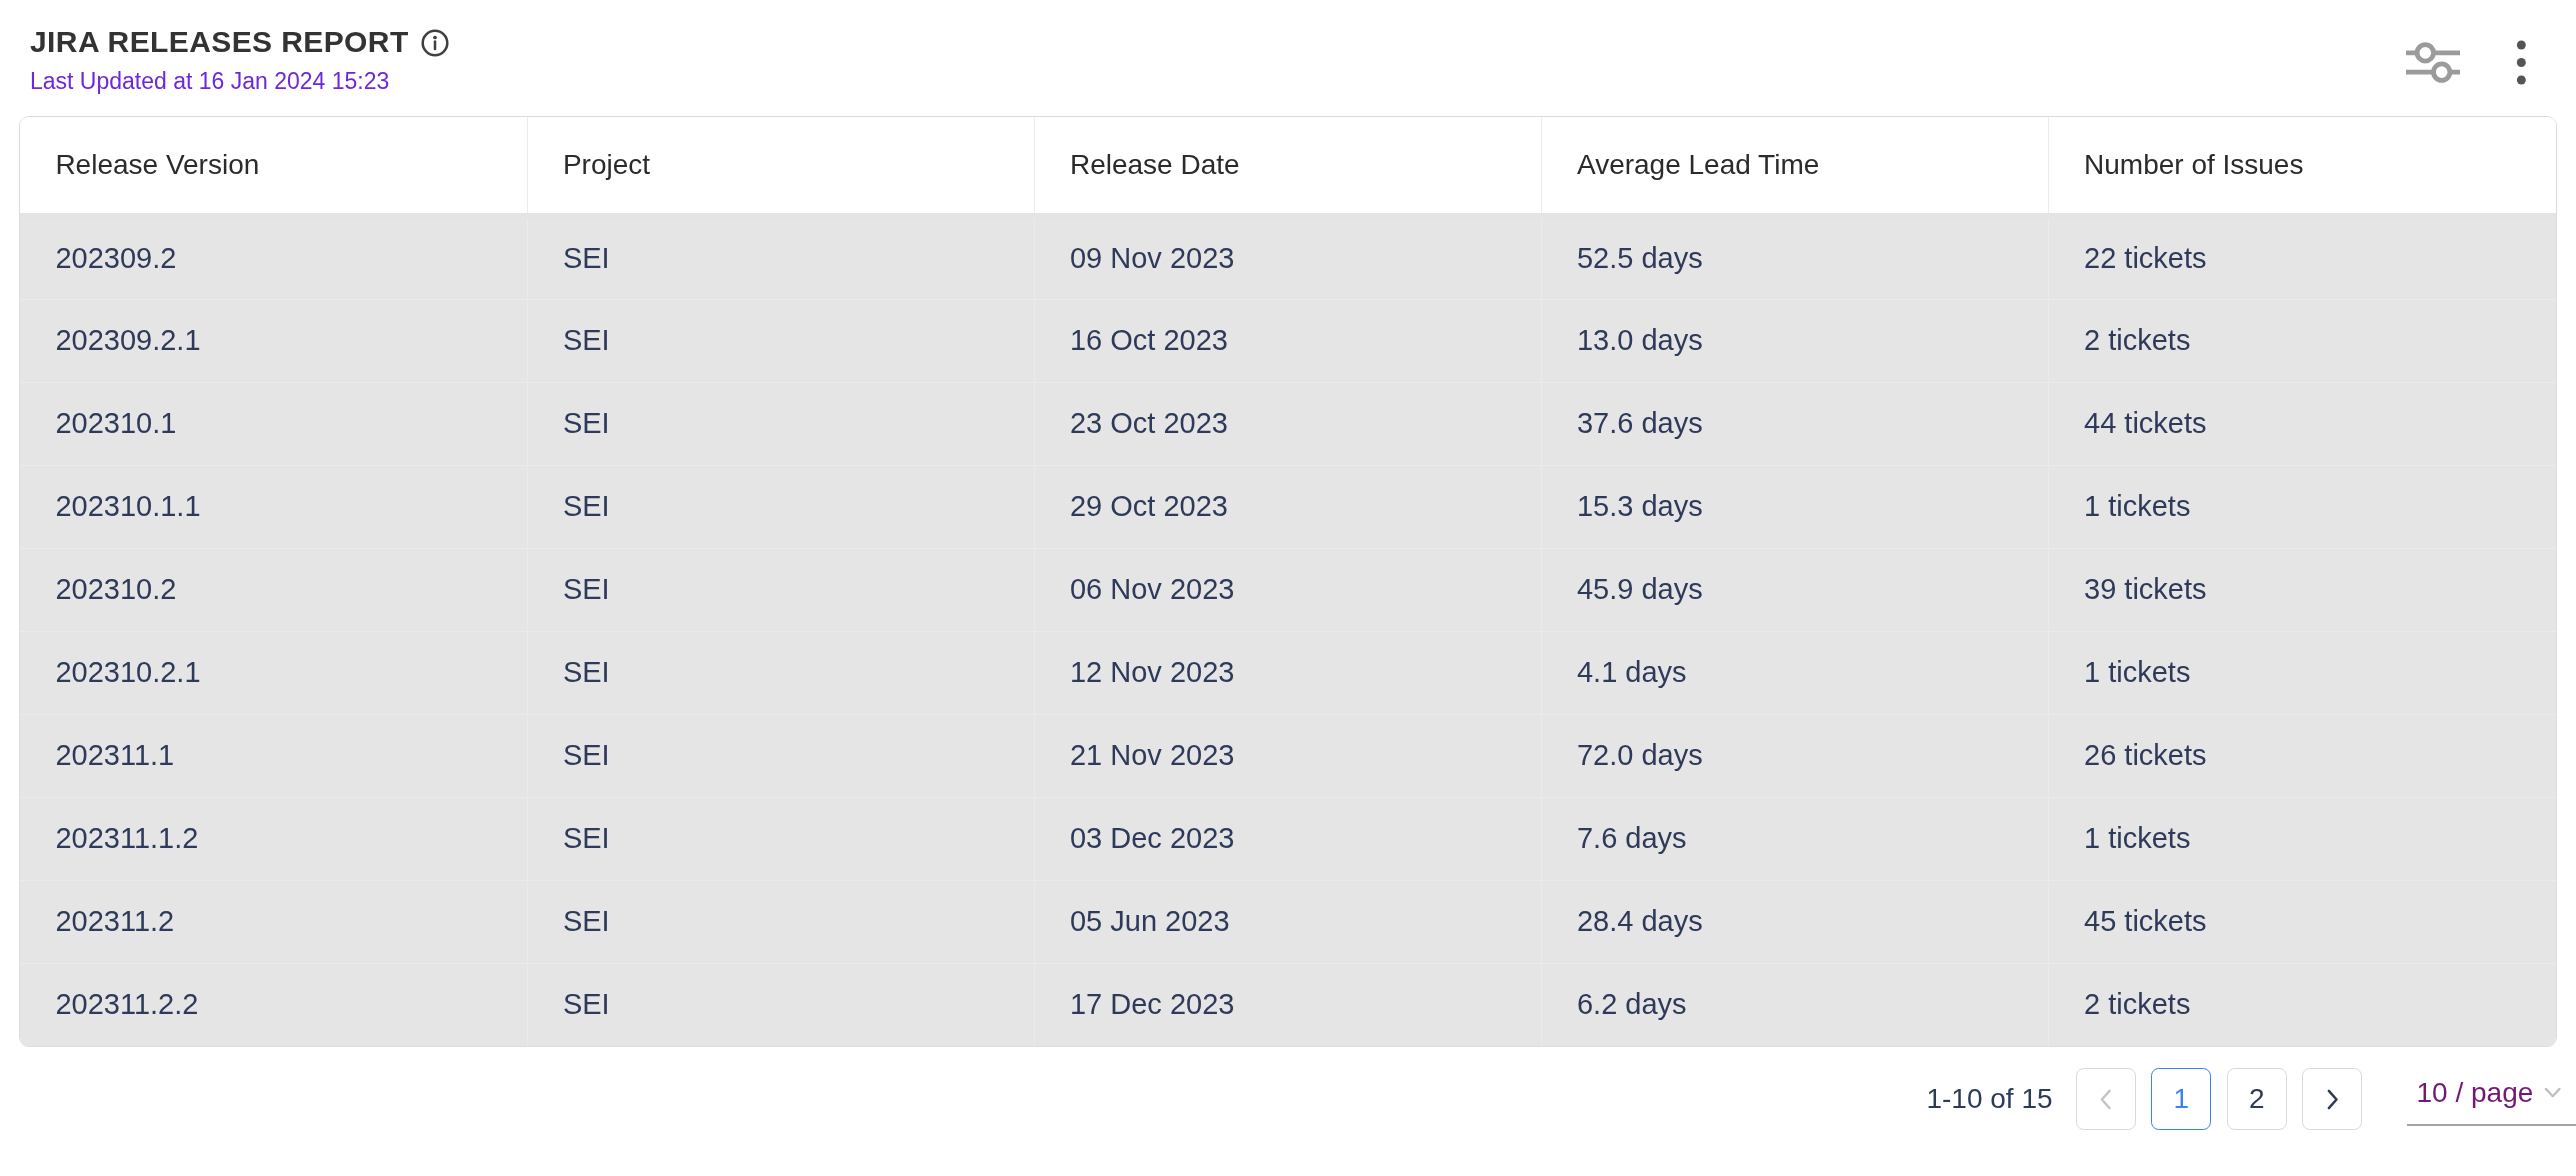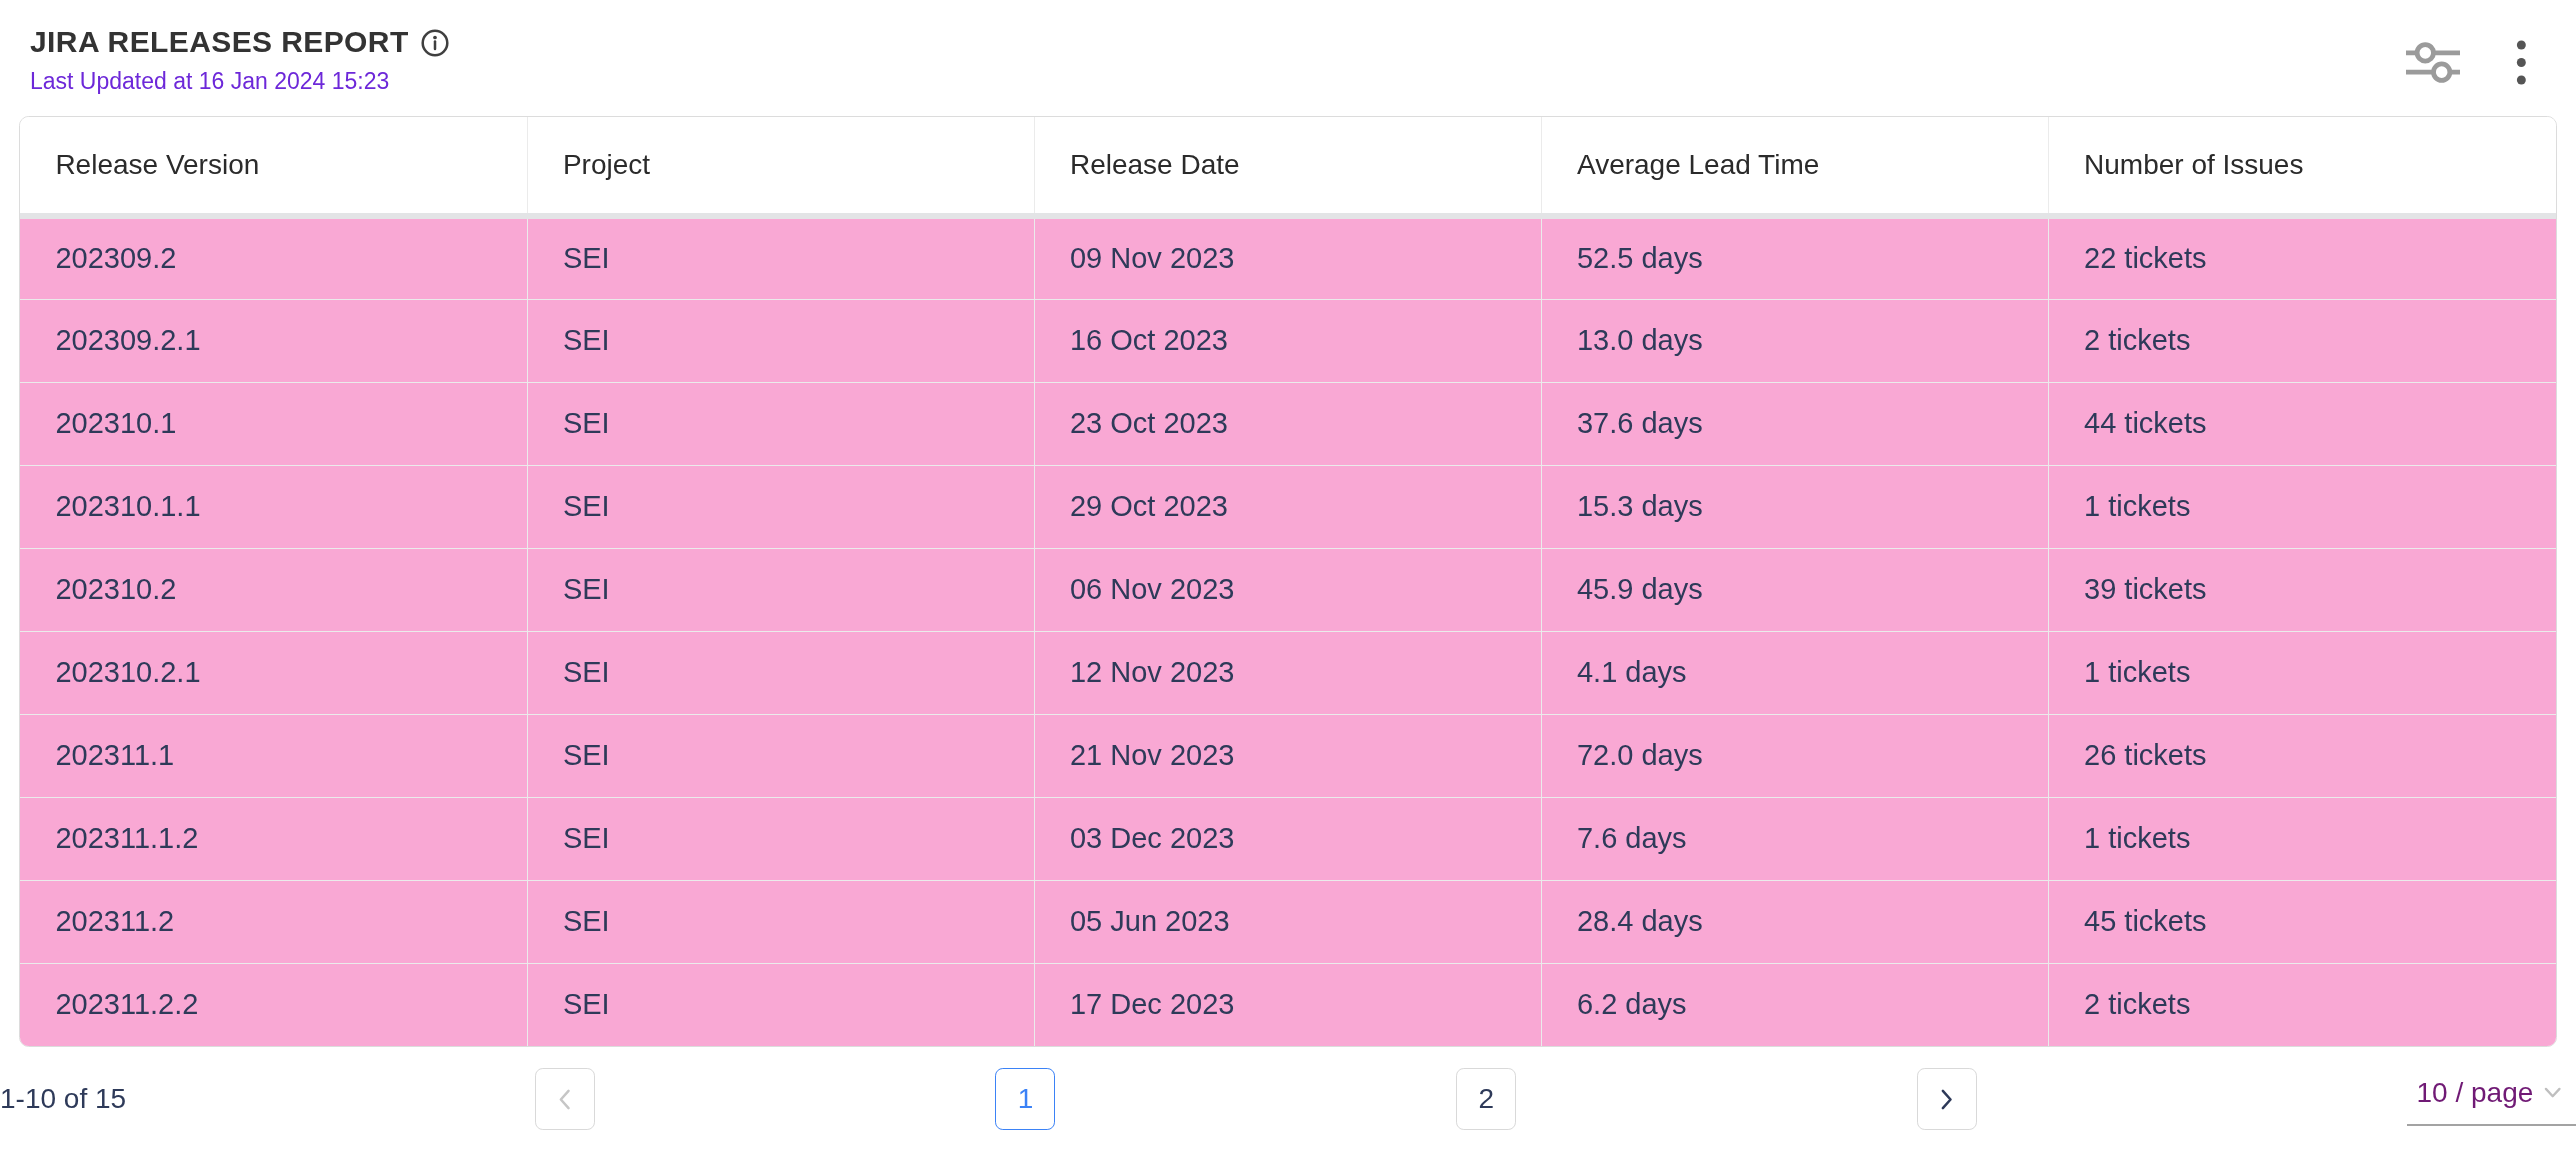--- a/index.html
+++ b/index.html
@@ -43,30 +43,30 @@
     border-bottom: 6.8px solid #e3e4e6;
     border-right: 1px solid #ebebeb;
     background: #fff;
   }
   th:last-child { border-right: none; }
   td {
     height: 83px; padding-left: 35px;
     font-size: 29px; color: #2e3a59;
     border-bottom: 1px solid #ebebeb;
     border-right: 1px solid #ebebeb;
-    background: #f9a8d4;
+    background: #e5e5e5;
     vertical-align: middle;
   }
   td:last-child { border-right: none; margin-left: 12px; }
   tbody tr:last-child td { border-bottom: none; }
 
   
   .pagination {
     margin-top: 21.4px;
-    display: flex; justify-content: space-between; align-items: center;
+    display: flex; justify-content: flex-end; align-items: center;
     gap: 15.5px;
     font-size: 28px; color: #2e3a59;
   }
   .range-label { margin-right: 7.8px; }
   .page-btn {
     width: 60px; height: 62px;
     display: flex; align-items: center; justify-content: center;
     background: #fff;
     border: 1.9px solid #d9d9d9; border-radius: 7.8px;
     font-size: 28px; color: #2e3a59;

